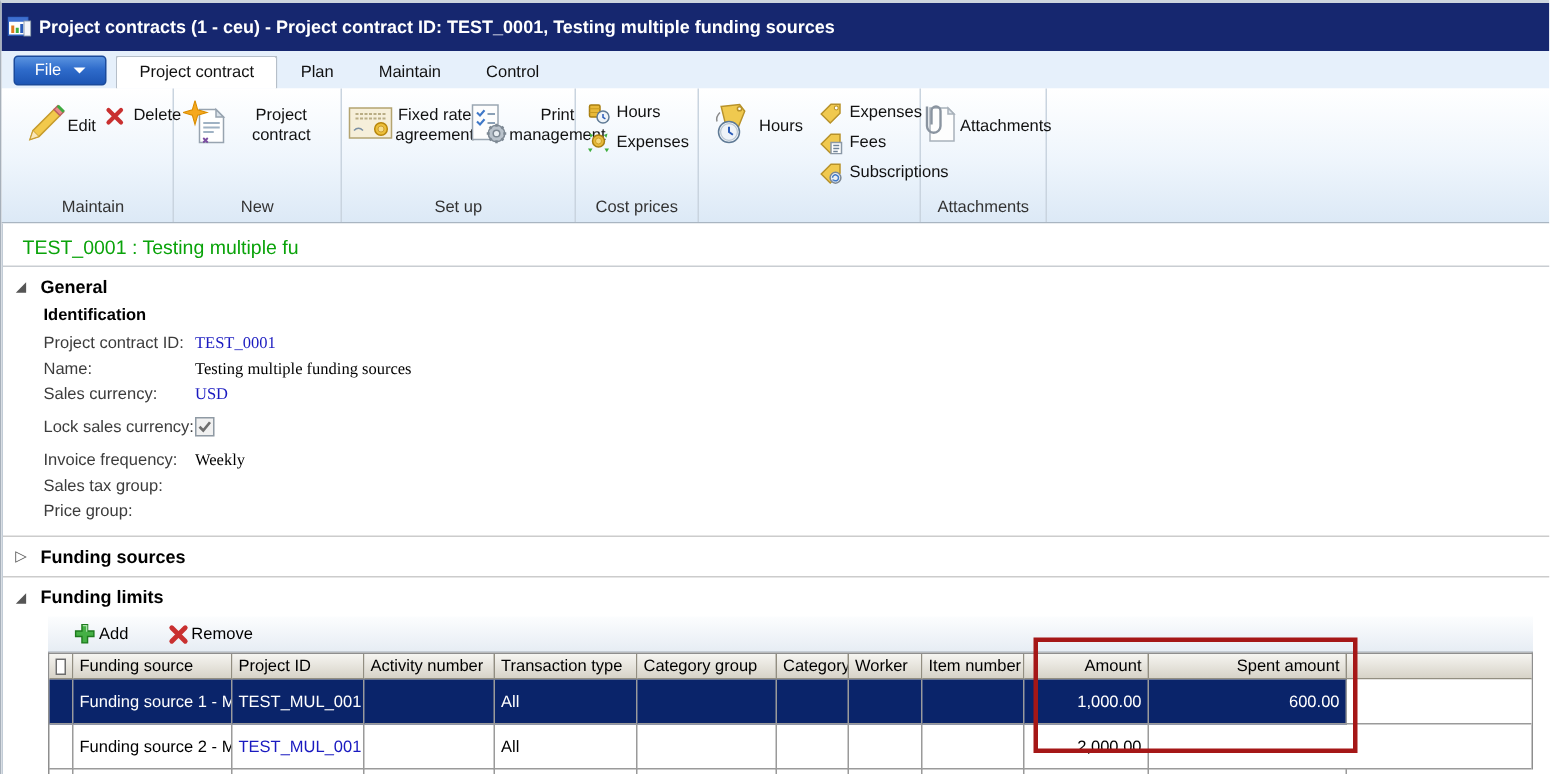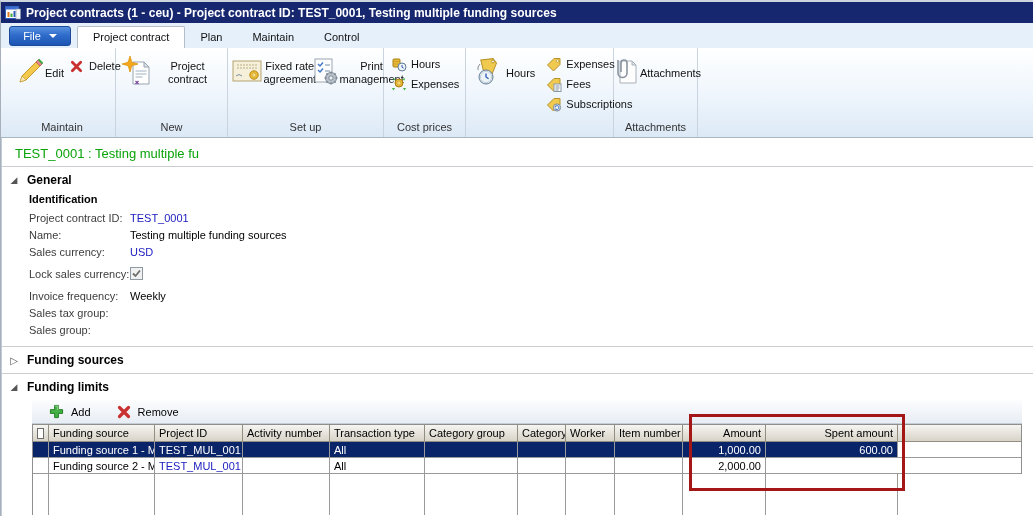--- a/index.html
+++ b/index.html
@@ -2,21 +2,21 @@
 <html><head>
 <meta charset="utf-8">
 <style>
   * { margin:0; padding:0; box-sizing:border-box; }
   html,body { background:#fff; }
   body { font-family:"Liberation Sans","DejaVu Sans",sans-serif; font-size:11px; color:#000; }
   .window { position:relative; width:1033px; height:516px; overflow:hidden; background:#fff;
             border-left:1px solid #a7b0ba; border-top:2px solid #cdd5de; }
 
   
-  .titlebar { height:21px; background:#16276f; display:flex; align-items:center; padding-left:4px; }
+  .titlebar { height:32px; background:#16276f; display:flex; align-items:center; padding-left:4px; }
   .titlebar .app-icon { width:16px; height:14px; margin-right:5px; }
   .titlebar .title-text { color:#fff; font-weight:bold; font-size:12px; white-space:nowrap; }
 
   
   .tabstrip { height:25px; background:#e6f0fb; display:flex; align-items:flex-end; }
   .file-btn { margin:2px 6px 2px 8px; width:62px; height:20px; border-radius:3px;
               background:linear-gradient(#5a93e0,#2f6ccb 45%,#1d55b4); border:1px solid #1b4success;
               border:1px solid #1b4a9b; color:#fff; display:flex; align-items:center; justify-content:center;
               gap:8px; font-size:11px; align-self:center; cursor:default; }
   .file-btn .caret { width:0; height:0; border-left:4px solid transparent; border-right:4px solid transparent; border-top:4px solid #fff; }
@@ -41,32 +41,32 @@
 
   .caption { padding:8px 0 5px 13px; color:#0aa30a; font-size:13px; border-bottom:1px solid #c9cdd2; }
 
   .sect-head { display:flex; align-items:center; gap:7px; padding:6px 0 3px 6px; font-weight:bold; font-size:12px; }
   .sect-head .exp { width:12px; text-align:center; font-size:9px; color:#555; font-weight:normal; }
   .sect-divider { border-top:1px solid #cccccc; margin-top:3px; }
 
   .subhead { font-weight:bold; padding:3px 0 4px 27px; }
   .field-row { display:flex; align-items:center; padding-left:27px; height:17px; color:#333; }
   .field-row .flabel { width:101px; color:#3c3c3c; }
-  .field-row .fvalue { color:#000; }
+  .field-row .fvalue { color:#000;font-family:Liberation Serif, serif; }
   .field-row .fvalue.link { color:#1a1ac0; }
   .field-row.gap-top { margin-top:5px; }
   .checkbox { width:13px; height:13px; background:#f1f1f1; border:1px solid #8f9aa4; display:inline-flex; align-items:center; justify-content:center; }
 
   
   .grid-zone { position:relative; margin:3px 13px 0 30px; width:990px; }
   .grid-toolbar { height:24px; background:linear-gradient(#fcfdfe,#e7edf4); border-bottom:1px solid #c6cdd5; display:flex; align-items:center; gap:26px; padding-left:17px; }
-  .tbtn { display:flex; align-items:center; gap:7px; cursor:default;text-align:right; }
+  .tbtn { display:flex; align-items:center; gap:2px; cursor:default;text-align:right; }
 
   .grid { border:1px solid #8e8e8e; border-bottom:none; }
-  .grow { display:flex; height:16px; }
+  .grow { display:flex; height:30px; }
   .grow.hdr { height:17px; }
   .gc { border-right:1px solid #9a9a9a; border-bottom:1px solid #9a9a9a; padding:2px 4px; overflow:hidden; white-space:nowrap; display:flex; align-items:center; }
   .hdr .gc { background:linear-gradient(#f6f5f1,#d7d3c8); border-right:1px solid #928e81; border-bottom:1px solid #928e81; padding:1px 4px; }
   .c0{width:16px; padding:1px;} .c1{width:106px;} .c2{width:88px;} .c3{width:87px;} .c4{width:95px;text-align:center;}
   .c5{width:93px;} .c6{width:48px;} .c7{width:49px;} .c8{width:68px;}
   .c9{width:83px; justify-content:flex-end;} .c10{width:132px; justify-content:flex-end;}
   .cfill{flex:1; border-right:none; border-bottom:1px solid #9a9a9a;}
   .grow.sel .gc { background:#0a246a; color:#fff; }
   .grow.sel .cfill { background:#fff; }
   .grow .link-cell { color:#1a1ac0; }
@@ -320,21 +320,21 @@
       </div>
       <div class="field-row gap-top">
         <span class="flabel">Invoice frequency:</span>
         <span class="fvalue">Weekly</span>
       </div>
       <div class="field-row">
         <span class="flabel">Sales tax group:</span>
         <span class="fvalue"></span>
       </div>
       <div class="field-row">
-        <span class="flabel">Sales group:</span>
+        <span class="flabel">Price group:</span>
         <span class="fvalue"></span>
       </div>
 
       <div class="sect-divider" style="margin-top:8px"></div>
       <div class="sect-head">
         <span class="exp" style="font-size:10px">▷</span>
         <span>Funding sources</span>
       </div>
 
       <div class="sect-divider"></div>

